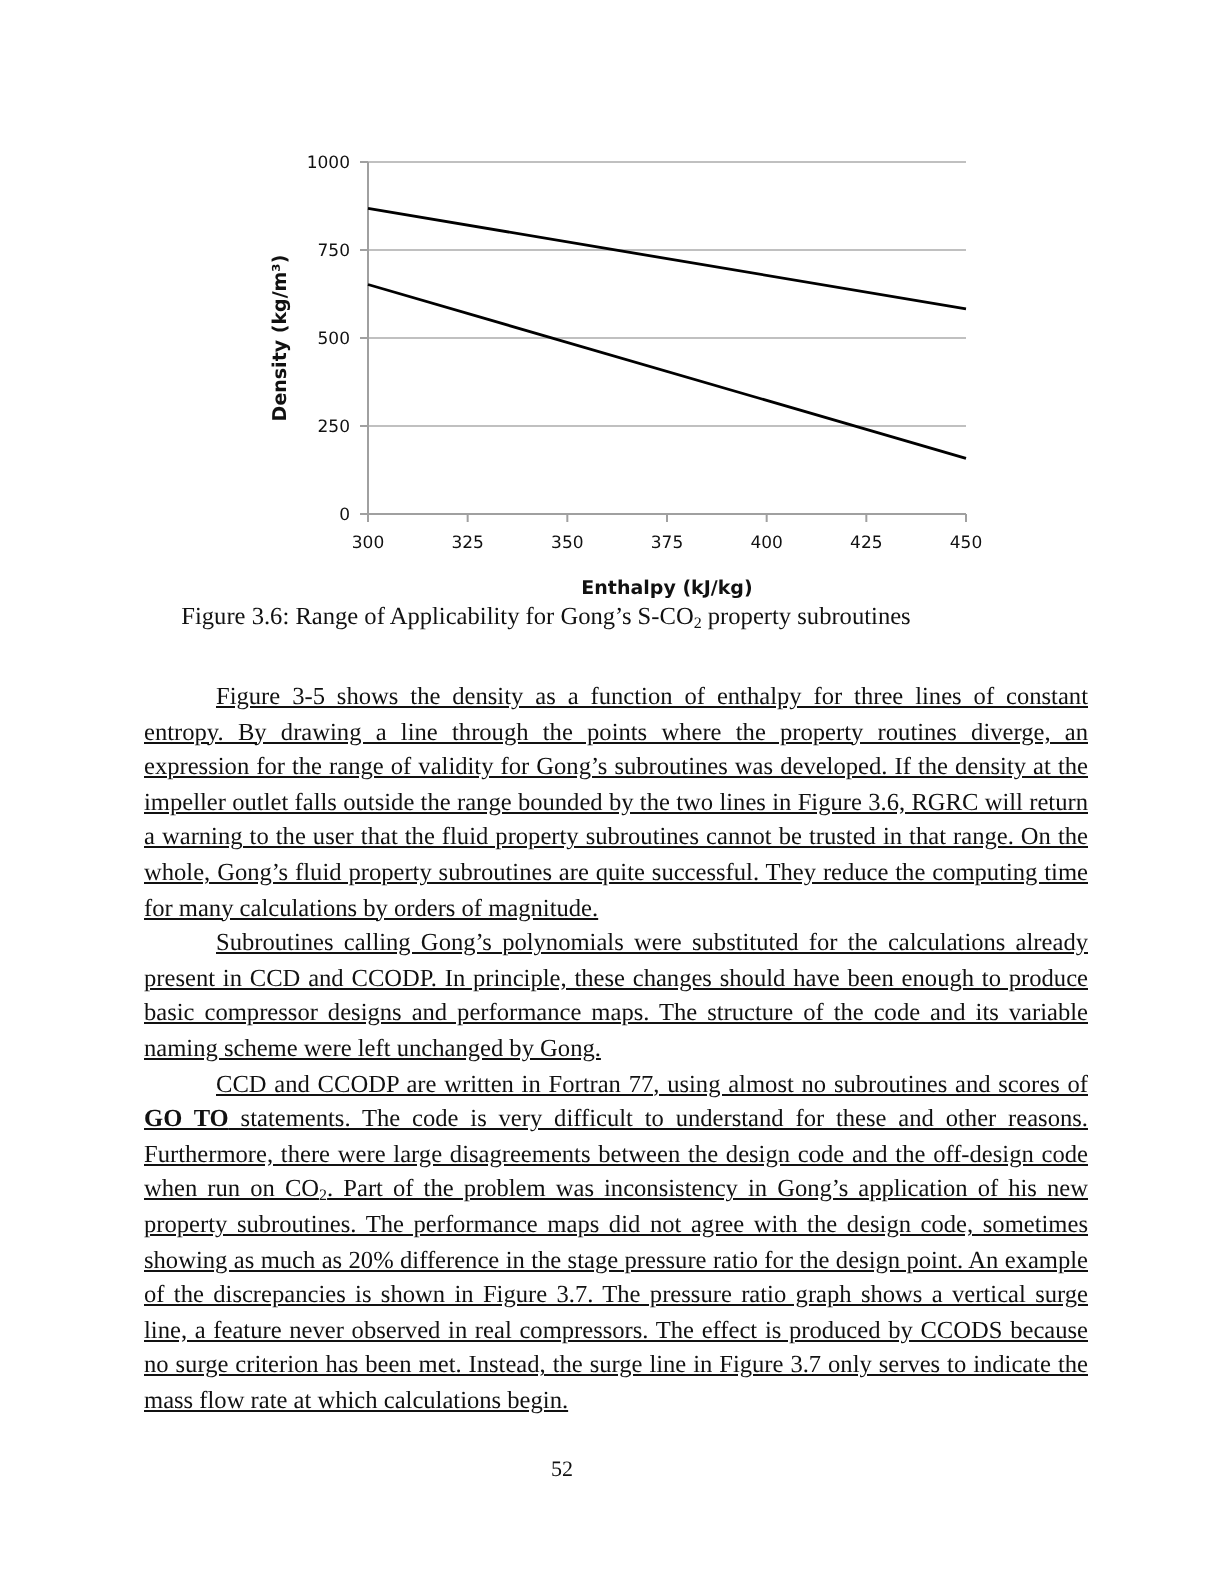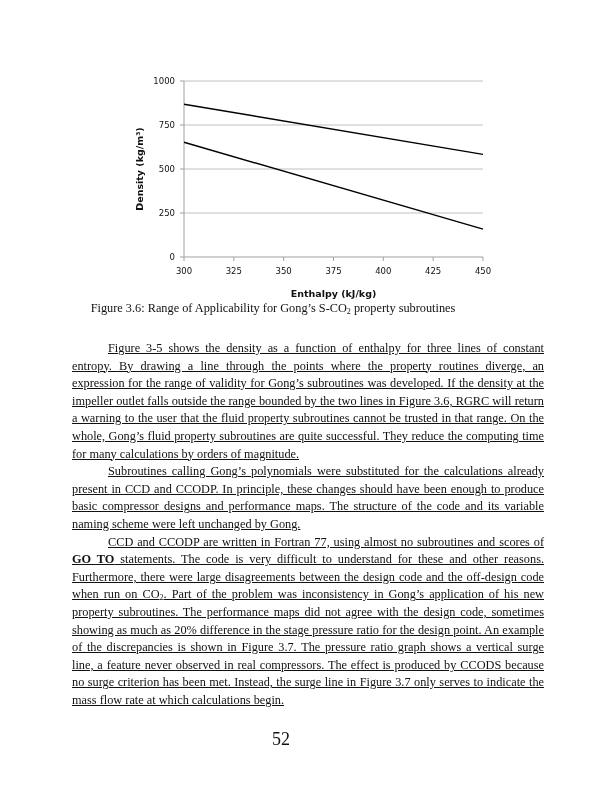--- a/index.html
+++ b/index.html
@@ -2,21 +2,21 @@
 <html><head>
 <meta charset="utf-8">
 <style>
   html, body { margin:0; padding:0; background:#ffffff; }
   body { width:612px; height:792px; position:relative; overflow:hidden; font-family:"Liberation Serif", serif; color:#111; }
   #chart { position:absolute; left:0; top:0; width:612px; height:310px; }
   .caption { position:absolute; left:0; width:546px; top:301px; text-align:center; font-size:12.3px; }
   .body-text { position:absolute; left:72px; width:472px; top:340px; font-size:12.3px; line-height:17.6px; }
   .body-text p { margin:0; text-align:justify; text-align-last:left;text-decoration:underline; }
   .body-text p .indent { display:inline-block; width:36px; }
-  .page-num { position:absolute; left:0; width:562px; top:729px; text-align:center; font-size:18px; }
+  .page-num { position:absolute; left:0; width:562px; top:729px; text-align:center; font-size:11px; }
   sub { font-size:8px; vertical-align:-2px; line-height:0; }
 </style>
 </head>
 <body>
 
 <svg id="chart" xmlns="http://www.w3.org/2000/svg" width="612" height="310">
     <line x1="180" x2="184" y1="257" y2="257" stroke="#a0a0a0" stroke-width="1"></line>
     <text x="175" y="260" text-anchor="end" font-size="8.5" font-family="DejaVu Sans, sans-serif" fill="#111">0</text>
     <line x1="184" x2="483" y1="213" y2="213" stroke="#c0c0c0" stroke-width="1"></line>
     <line x1="180" x2="184" y1="213" y2="213" stroke="#a0a0a0" stroke-width="1"></line>

